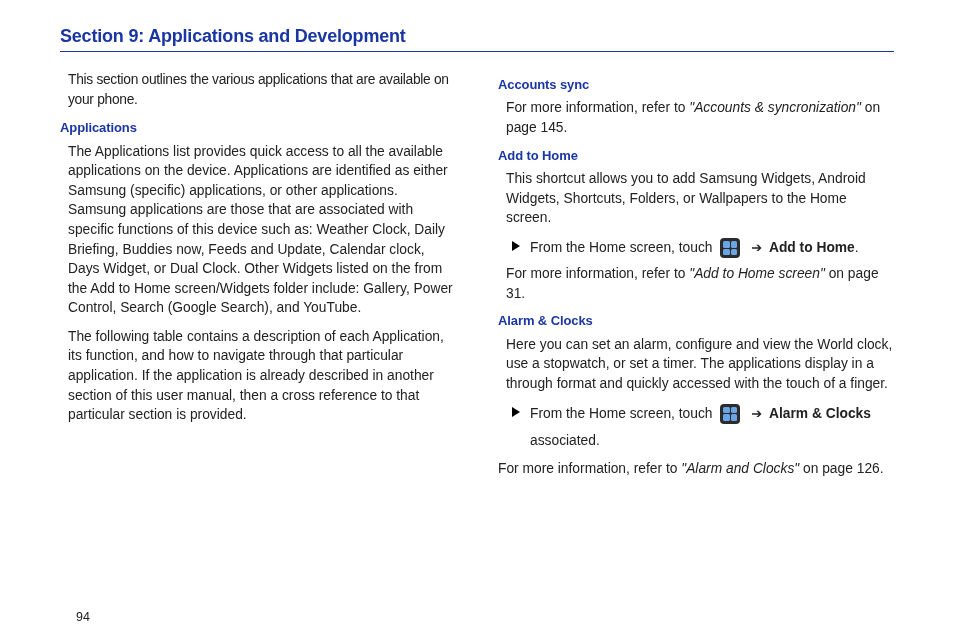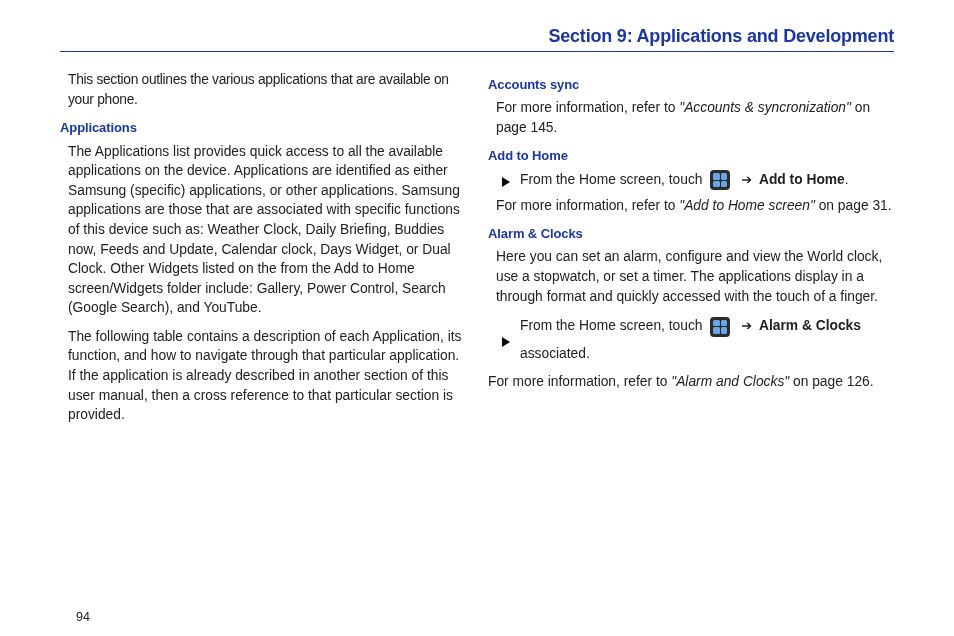--- a/index.html
+++ b/index.html
@@ -18,25 +18,24 @@
   }
   .section-title {
     color: #1a36a3;
     font-weight: bold;
     font-size: 18px;
     letter-spacing: -0.2px;
     border-bottom: 1px solid #1a36a3;
     padding-bottom: 4px;
     margin-bottom: 18px;
     font-family: Arial, sans-serif;
-    text-align: right;
   }
   .columns {
     display: flex;
-    gap: 22px;
+    gap: 42px;
   }
   .col {
     flex: 1;
     font-size: 13.8px;
     line-height: 1.42;
     color: #222;
   }
   .intro {
     font-family: "Helvetica Neue", Arial, sans-serif;
     font-stretch: condensed;
@@ -52,21 +51,21 @@
     font-family: Arial, sans-serif;
     letter-spacing: -0.1px;
   }
   .para {
     margin: 0 0 9px 8px;
   }
   .italic { font-style: italic; }
   .bold { font-weight: bold; }
   .bullet-row {
     display: flex;
-    align-items: center;
+    align-items: flex-start;
     margin: 4px 0 6px 14px;
     gap: 10px;
   }
   .tri {
     width: 0; height: 0;
     border-top: 5px solid transparent;
     border-bottom: 5px solid transparent;
     border-left: 8px solid #000;
     margin-top: 4px;
     flex: 0 0 auto;
@@ -123,20 +122,21 @@
     </div>
 
     <div class="col">
 
       <div class="heading">Accounts sync</div>
       <p class="para">
         <span>For more information, refer to </span><span class="italic">"Accounts &amp; syncronization"</span><span>  on page 145.</span>
       </p>
 
       <div class="heading">Add to Home</div>
+      <p class="para">This shortcut allows you to add Samsung Widgets, Android Widgets, Shortcuts, Folders, or Wallpapers to the Home screen.</p>
 
       <div class="bullet-row">
         <div class="tri"></div>
         <div class="bullet-text">
           <span>From the Home screen, touch </span>
           <span class="apps-icon">
             <span class="tl"></span><span class="tr"></span><span class="bl"></span><span class="br"></span>
           </span>
           <span class="arrow-char">➔</span>
           <span class="bold"> Add to Home</span><span>.</span>

